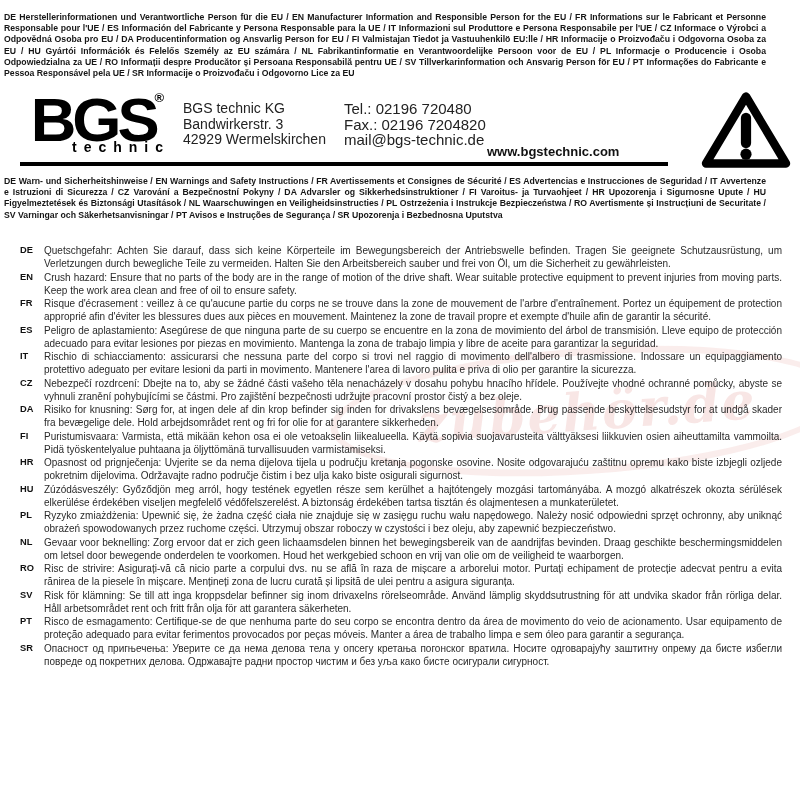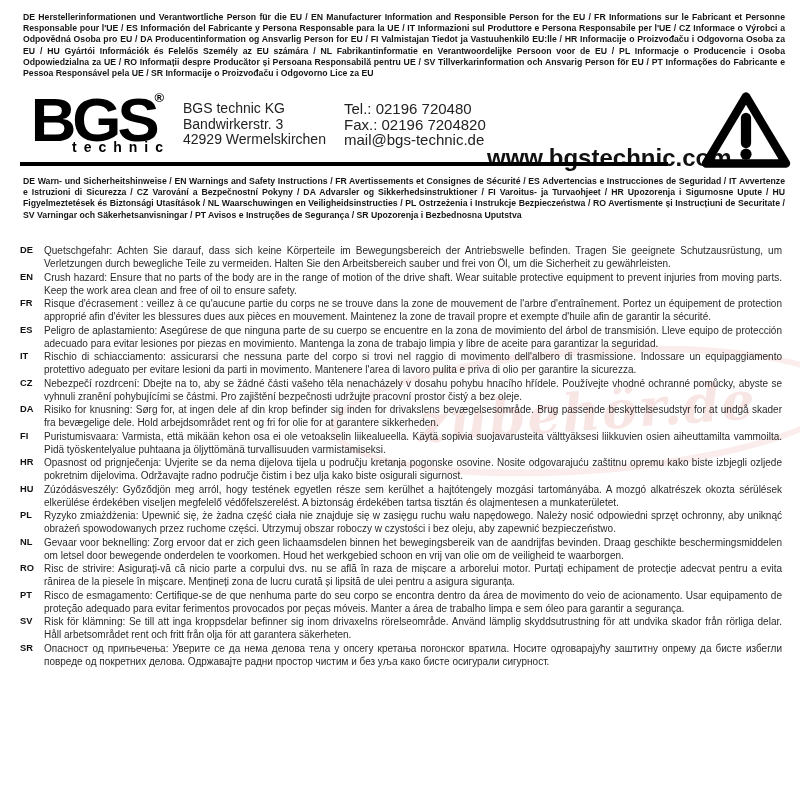--- a/index.html
+++ b/index.html
@@ -3,41 +3,41 @@
 <meta charset="utf-8">
 <style>
   html,body{margin:0;padding:0;background:#e8e8e8;}
   .page{
     position:relative;width:800px;height:800px;background:#ffffff;
     font-family:"Liberation Sans","DejaVu Sans",sans-serif;color:#1c1c1c;
     overflow:hidden;margin:0 auto;
   }
   
   .hdr{
-    position:absolute;left:23px;width:762px;
+    position:absolute;left:4px;width:762px;
     font-weight:bold;color:#161616;
     font-size:8.7px;line-height:11.2px;text-align:justify;
     z-index:2;
   }
   .hdr1{top:12px;}
   .hdr2{top:176px;}
   
   .logo{position:absolute;left:18px;top:92px;width:160px;height:74px;z-index:2;text-align:center;}
   .logo-bgs{
     font-weight:bold;font-size:62px;line-height:56px;letter-spacing:-4px;
     color:#000;transform:scaleX(1.02);display:inline-block;
   }
   .logo-reg{font-size:13px;font-weight:bold;vertical-align:top;position:relative;top:-2px;color:#000;}
   .logo-technic{
     font-weight:bold;font-size:14px;letter-spacing:7px;color:#000;
     margin-top:-9px;padding-left:46px;
   }
   .addr{position:absolute;left:183px;top:101px;font-size:14px;line-height:15.5px;color:#222;z-index:2;}
   .contact{position:absolute;left:344px;top:101px;font-size:15px;line-height:15.5px;color:#222;z-index:2;}
-  .website{position:absolute;left:487px;top:144px;font-size:24px;font-weight:bold;color:#111;z-index:2;}
+  .website{position:absolute;left:487px;top:144px;font-size:13px;font-weight:bold;color:#111;z-index:2;}
   .divider{position:absolute;left:20px;top:162px;width:648px;height:4px;background:#000;z-index:2;}
   .warn-tri{position:absolute;left:699px;top:90px;width:94px;height:80px;z-index:2;}
   
   .watermark{
     position:absolute;left:330px;top:348px;width:500px;height:112px;
     border:7px solid rgba(205,80,70,0.10);border-radius:50%;
     transform:rotate(-4deg);z-index:1;
     display:flex;align-items:center;justify-content:center;
     font-family:"DejaVu Serif",serif;font-style:italic;font-weight:bold;
     font-size:52px;color:rgba(205,80,70,0.14);letter-spacing:2px;
@@ -134,26 +134,26 @@
       </div>
     <div class="row">
         <span class="code">NL</span>
         <span class="txt">Gevaar voor beknelling: Zorg ervoor dat er zich geen lichaamsdelen binnen het bewegingsbereik van de aandrijfas bevinden. Draag geschikte beschermingsmiddelen om letsel door bewegende onderdelen te voorkomen. Houd het werkgebied schoon en vrij van olie om de veiligheid te waarborgen.</span>
       </div>
     <div class="row">
         <span class="code">RO</span>
         <span class="txt">Risc de strivire: Asigurați-vă că nicio parte a corpului dvs. nu se află în raza de mișcare a arborelui motor. Purtați echipament de protecție adecvat pentru a evita rănirea de la piesele în mișcare. Mențineți zona de lucru curată și lipsită de ulei pentru a asigura siguranța.</span>
       </div>
     <div class="row">
+        <span class="code">SV</span>
+        <span class="txt">Risk för klämning: Se till att inga kroppsdelar befinner sig inom drivaxelns rörelseområde. Använd lämplig skyddsutrustning för att undvika skador från rörliga delar. Håll arbetsområdet rent och fritt från olja för att garantera säkerheten.</span>
+      </div>
+    <div class="row">
         <span class="code">PT</span>
         <span class="txt">Risco de esmagamento: Certifique-se de que nenhuma parte do seu corpo se encontra dentro da área de movimento do veio de acionamento. Usar equipamento de proteção adequado para evitar ferimentos provocados por peças móveis. Manter a área de trabalho limpa e sem óleo para garantir a segurança.</span>
-      </div>
-    <div class="row">
-        <span class="code">SV</span>
-        <span class="txt">Risk för klämning: Se till att inga kroppsdelar befinner sig inom drivaxelns rörelseområde. Använd lämplig skyddsutrustning för att undvika skador från rörliga delar. Håll arbetsområdet rent och fritt från olja för att garantera säkerheten.</span>
       </div>
     <div class="row">
         <span class="code">SR</span>
         <span class="txt">Опасност од пригњечења: Уверите се да нема делова тела у опсегу кретања погонског вратила. Носите одговарајућу заштитну опрему да бисте избегли повреде од покретних делова. Одржавајте радни простор чистим и без уља како бисте осигурали сигурност.</span>
       </div>
   </div>
 
 </div>
 
 </body></html>

